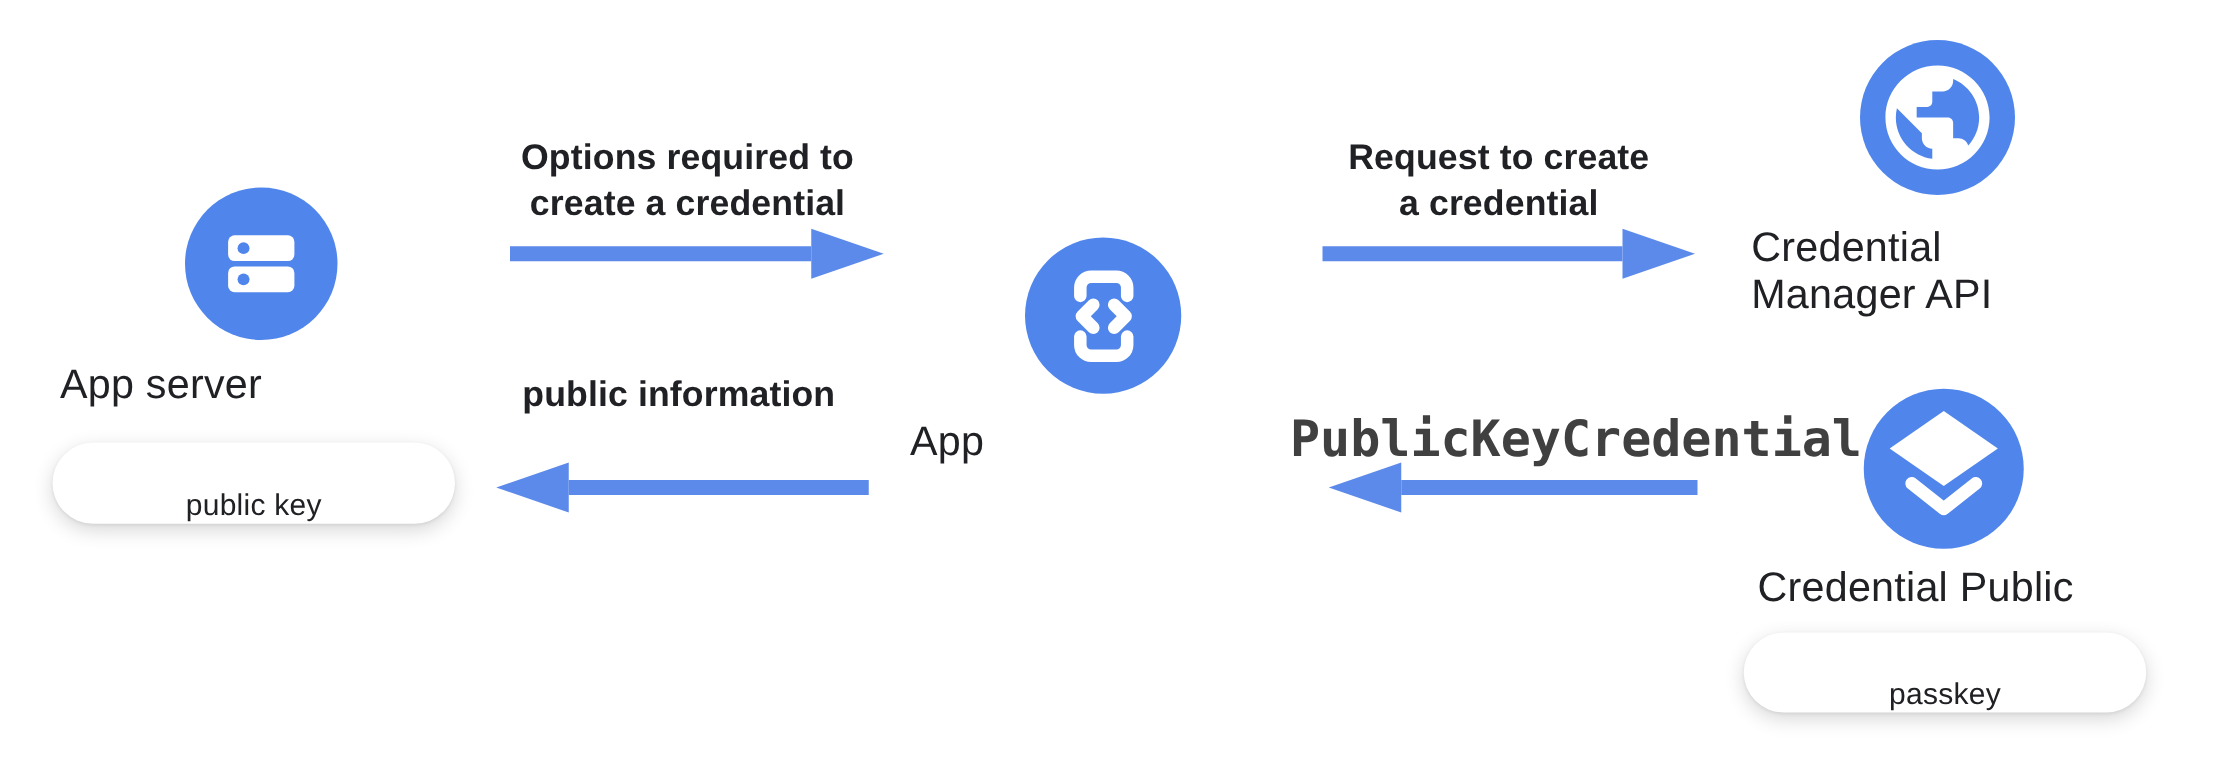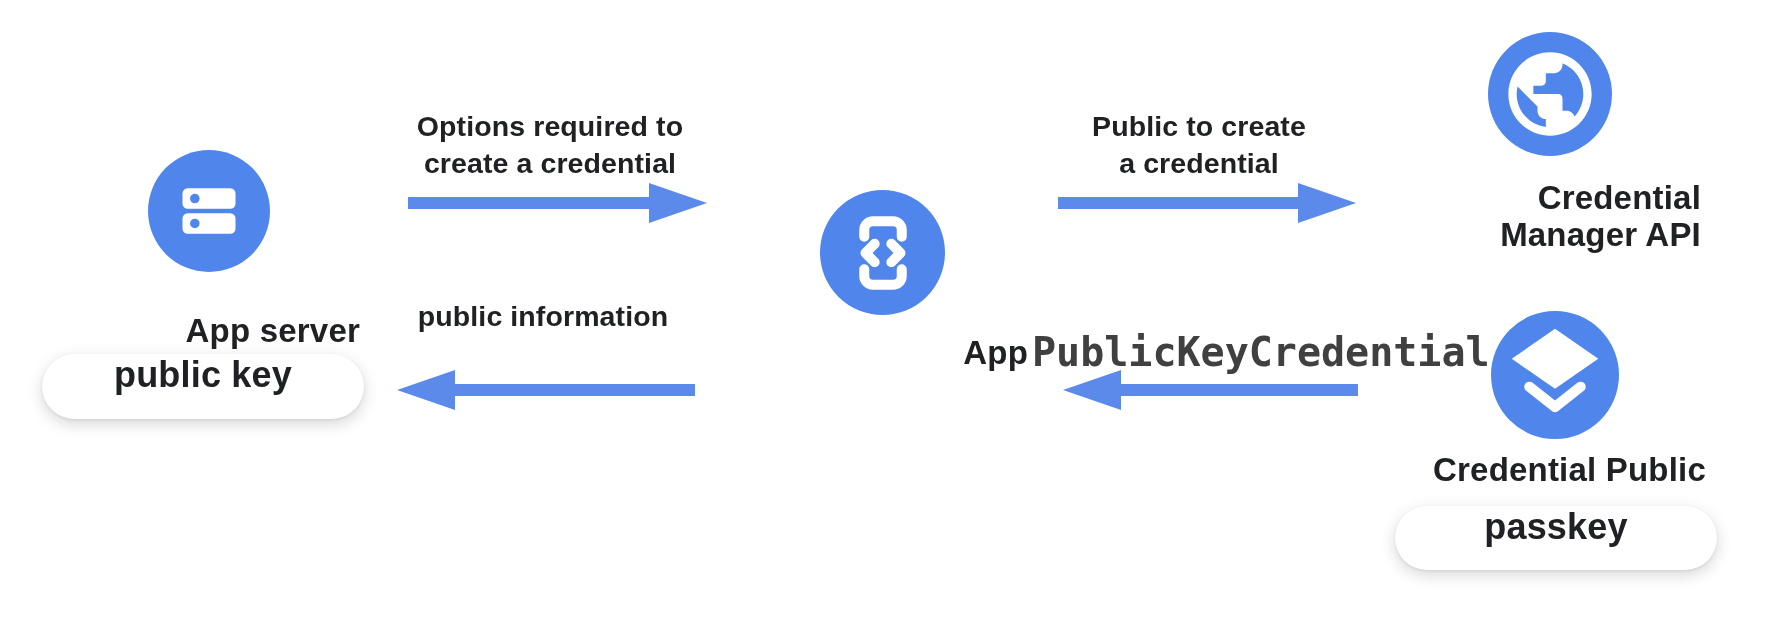--- a/index.html
+++ b/index.html
@@ -12,29 +12,29 @@
   html,body{margin:0;padding:0;background:#fff;}
   .canvas{
     position:relative;width:1770px;height:622px;background:#fff;
     font-family:"Liberation Sans",sans-serif;color:var(--text);overflow:hidden;
   }
   .circle{
     position:absolute;border-radius:50%;background:var(--node-blue);
     display:flex;align-items:center;justify-content:center;
   }
   .node-label{
-    position:absolute;width:300px;text-align:right;
-    font-size:33px;font-weight:700;line-height:36px;letter-spacing:.2px;
+    position:absolute;width:300px;text-align:left;
+    font-size:33px;font-weight:400;line-height:36px;letter-spacing:.2px;
   }
   .node-label.two-line{line-height:37px;}
   .pill{
     position:absolute;background:var(--pill-bg);border-radius:34px;
     box-shadow:0 1px 3px rgba(0,0,0,.08),0 5px 16px rgba(0,0,0,.16);
-    display:flex;align-items:flex-start;justify-content:center;
-    font-size:36px;font-weight:700;letter-spacing:.2px;
+    display:flex;align-items:flex-end;justify-content:center;
+    font-size:24px;font-weight:400;letter-spacing:.2px;
   }
   .annot{
     position:absolute;width:300px;text-align:center;
     font-size:28.5px;font-weight:700;line-height:37px;letter-spacing:.1px;
   }
   .annot.mono{
     width:380px;
     font-family:"DejaVu Sans Mono",monospace;
     font-size:40px;letter-spacing:0;color:#404040;
   }
@@ -53,21 +53,21 @@
   <div class="circle" style="left:148px;top:150px;width:122px;height:122px;">
     <span style="display:flex;">
       <svg viewBox="0 0 24 24" width="74" height="74" aria-hidden="true">
         <rect x="3.4" y="4.6" width="17.2" height="6.7" rx="1.7" fill="#fff"></rect>
         <rect x="3.4" y="12.7" width="17.2" height="6.7" rx="1.7" fill="#fff"></rect>
         <circle cx="7.4" cy="7.95" r="1.55" fill="var(--node-blue)"></circle>
         <circle cx="7.4" cy="16.05" r="1.55" fill="var(--node-blue)"></circle>
       </svg>
     </span>
   </div>
-  <div class="node-label" style="left:60px;top:289px;margin-top:24px;">App server</div>
+  <div class="node-label" style="left:48px;top:289px;">App server</div>
   <div class="pill" style="left:42px;top:354px;width:322px;height:65px;">
     <span>public key</span>
   </div>
 
   <div class="annot" style="left:400px;top:108px;">
     <div>Options required to</div>
     <div>create a credential</div>
   </div>
   <div class="arrow dir-right" style="left:408px;top:183px;width:299px;">
     <div class="shaft" style="left:0;width:241px;"></div>
@@ -82,21 +82,21 @@
           <path d="M7.5 15.9 v1.6 a2.1 2.1 0 0 0 2.1 2.1 h4.8 a2.1 2.1 0 0 0 2.1 -2.1 v-1.6"></path>
           <path d="M10 9.8 l-2.2 2.2 l2.2 2.2"></path>
           <path d="M14 9.8 l2.2 2.2 l-2.2 2.2"></path>
         </g>
       </svg>
     </span>
   </div>
   <div class="node-label" style="left:728px;top:335px;">App</div>
 
   <div class="annot" style="left:1049px;top:108px;">
-    <div>Public to create</div>
+    <div>Request to create</div>
     <div>a credential</div>
   </div>
   <div class="arrow dir-right" style="left:1058px;top:183px;width:298px;">
     <div class="shaft" style="left:0;width:240px;"></div>
     <div class="head" style="left:240px;"></div>
   </div>
 
   <div class="circle" style="left:1488px;top:32px;width:124px;height:124px;">
     <span style="display:flex;">
       <svg viewBox="0 0 24 24" width="100" height="100" aria-hidden="true">

